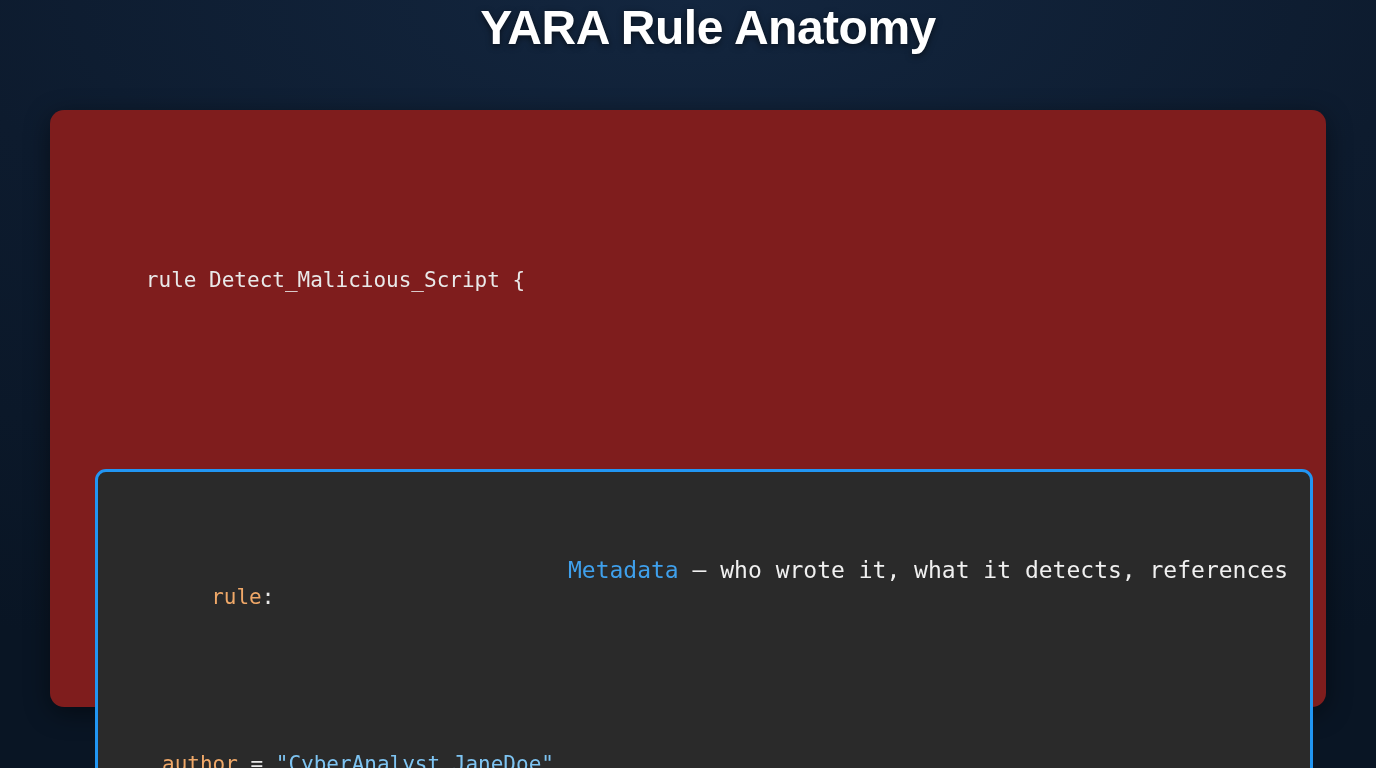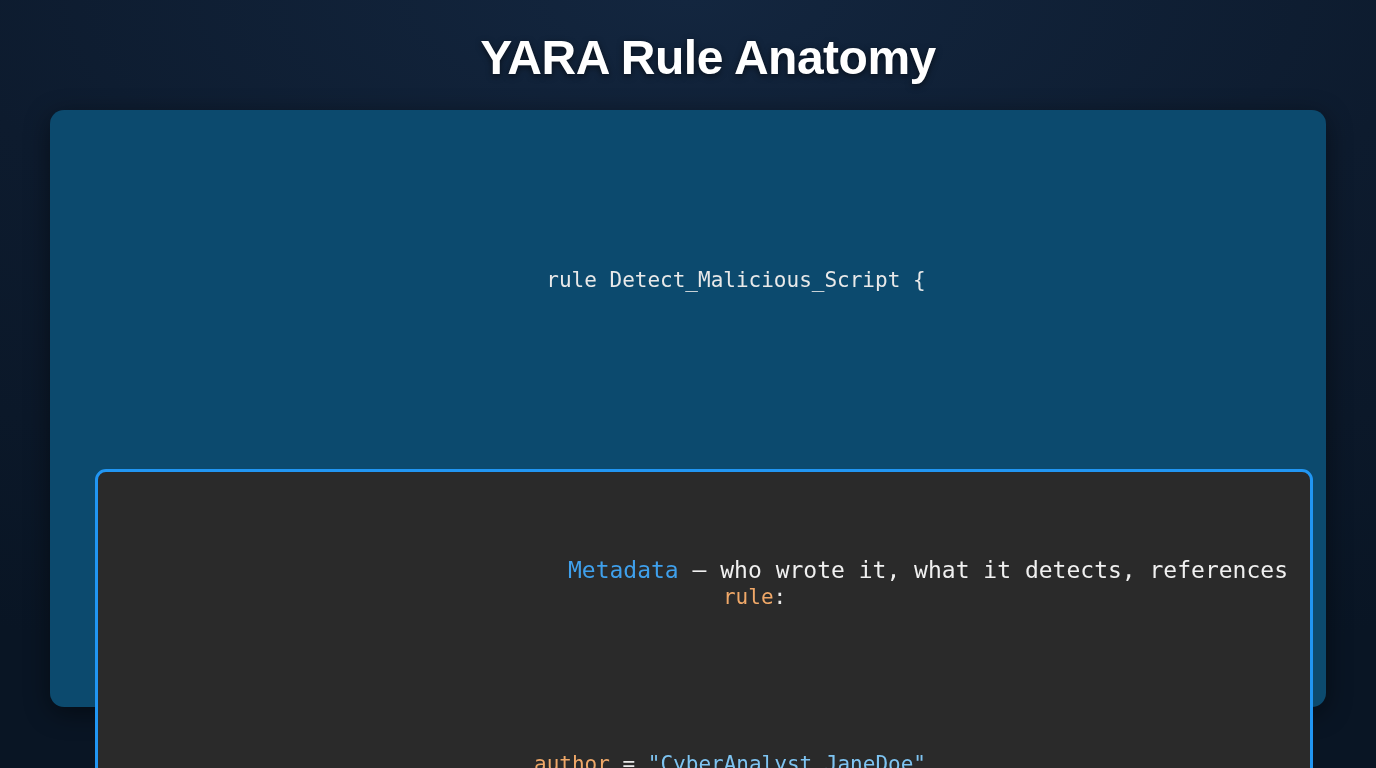--- a/index.html
+++ b/index.html
@@ -12,35 +12,33 @@
       radial-gradient(ellipse 120% 90% at 50% 0%, #13263f 0%, #0d1b2e 45%, #091524 100%);
     font-family:"Liberation Sans", sans-serif;
     color:#ffffff;
   }
 
   #page-title {
     text-align:center;
     font-size:48px;
     font-weight:bold;
     letter-spacing:-0.5px;
-    padding-top:30px;
     color:#ffffff;
     text-shadow:0 2px 6px rgba(0,0,0,.55);
     margin-left:40px;
   }
 
   #code-card {
     position:absolute;
     left:50px; top:110px;
     width:1276px; height:597px;
-    background:#0c4a6e;
+    background:#7f1d1d;
     border-radius:14px;
     box-shadow:0 6px 26px rgba(0,0,0,.45);
     padding:20px 0 0 0;
-    text-align:center;
   }
 
   .code, .code * {
     font-family:"DejaVu Sans Mono","Liberation Mono", monospace;
   }
   .code {
     font-size:21px;
     line-height:33.5px;
     white-space:pre;
   }

